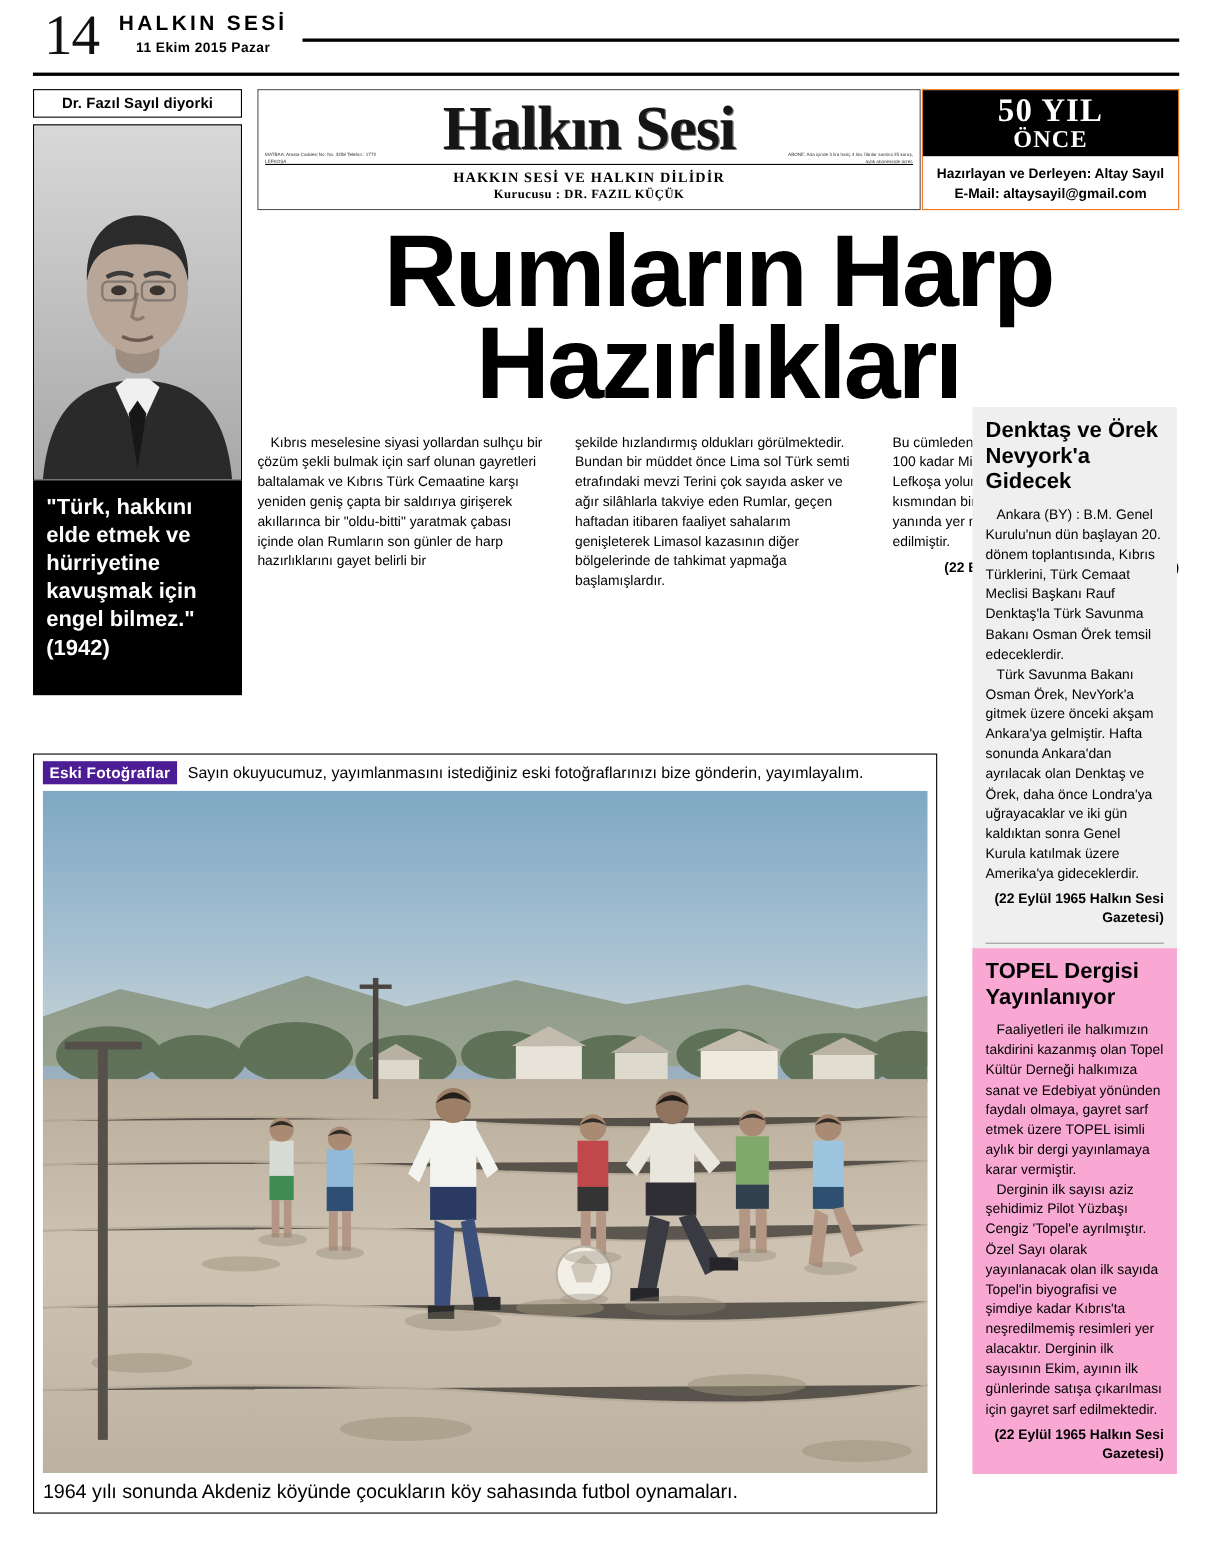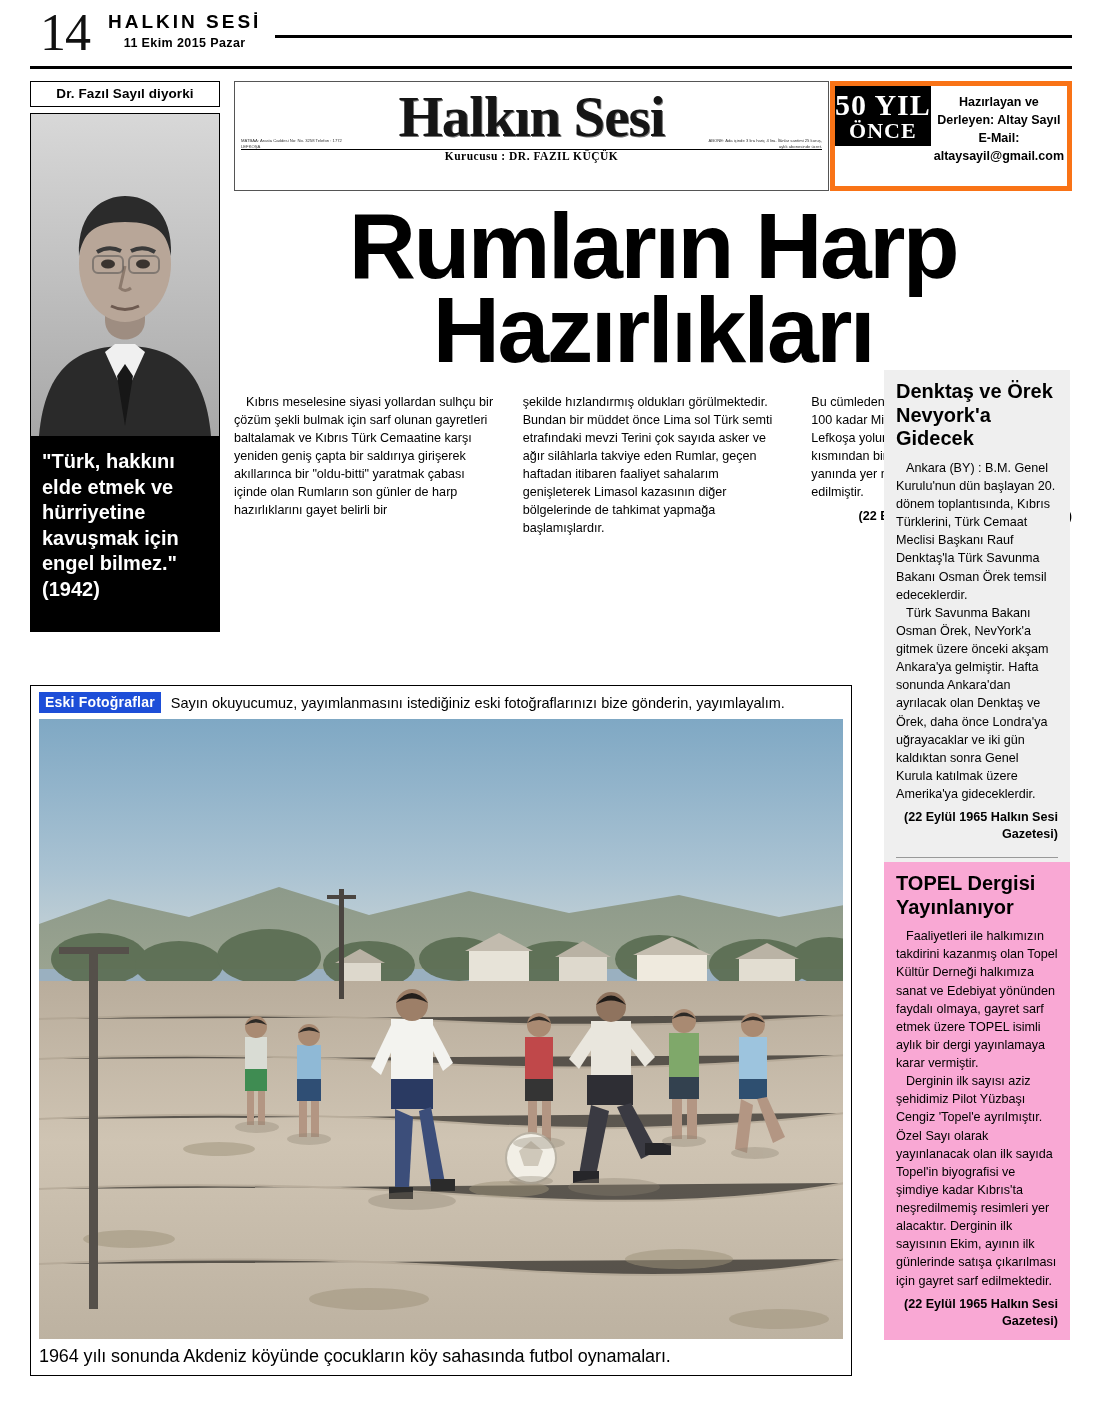--- a/index.html
+++ b/index.html
@@ -165,23 +165,23 @@
     line-height: 1.35;
     color: #333;
     width: 120px;
   }
   .np-side.left { left: 6px; }
   .np-side.right { right: 6px; text-align: right; }
 
   .yil-box {
     width: 232px;
     flex: 0 0 232px;
-    border: 5px solid #f97316;
-    display: flex;
-    flex-direction: row;
+    border: 1px solid #f97316;
+    display: flex;
+    flex-direction: column;
   }
   .yil-top {
     background: #000;
     color: #fff;
     text-align: center;
     padding: 4px 0 6px;
     height: 60px;
     box-sizing: border-box;
   }
   .yil-50 {
@@ -275,21 +275,21 @@
     background: #fff;
     padding: 6px 8px 8px 8px;
   }
   .photo-head {
     display: flex;
     align-items: center;
     gap: 10px;
     margin-bottom: 6px;
   }
   .eski-tag {
-    background: #1d4ed8;
+    background: #4c1d95;
     color: #fff;
     font-size: 14px;
     font-weight: 700;
     padding: 2px 6px 3px 6px;
     letter-spacing: 0.2px;
   }
   .photo-note {
     font-size: 14.5px;
   }
   .photo-frame {
@@ -389,20 +389,21 @@
           <div class="np-title">Halkın Sesi</div>
           <div class="np-side left">MATBAA:
 Arasta Caddesi No:
 No. 3258  Telefon : 1772
 LEFKOŞA</div>
           <div class="np-side right">ABONE: Ada içinde 3 lira
 hariç 4 lira. İlânlar
 santimi 25 kuruş,
 aylık abonesinde ücret.</div>
           <div class="np-rule"></div>
+          <div class="np-sub">HAKKIN SESİ VE HALKIN  DİLİDİR</div>
           <div class="np-sub2">Kurucusu : DR. FAZIL KÜÇÜK</div>
         </div>
         <div class="yil-box">
           <div class="yil-top">
             <div class="yil-50">50 YIL</div>
             <div class="yil-once">ÖNCE</div>
           </div>
           <div class="yil-bottom">
             <div>Hazırlayan ve Derleyen: Altay Sayıl</div>
             <div>E-Mail: altaysayil@gmail.com</div>

